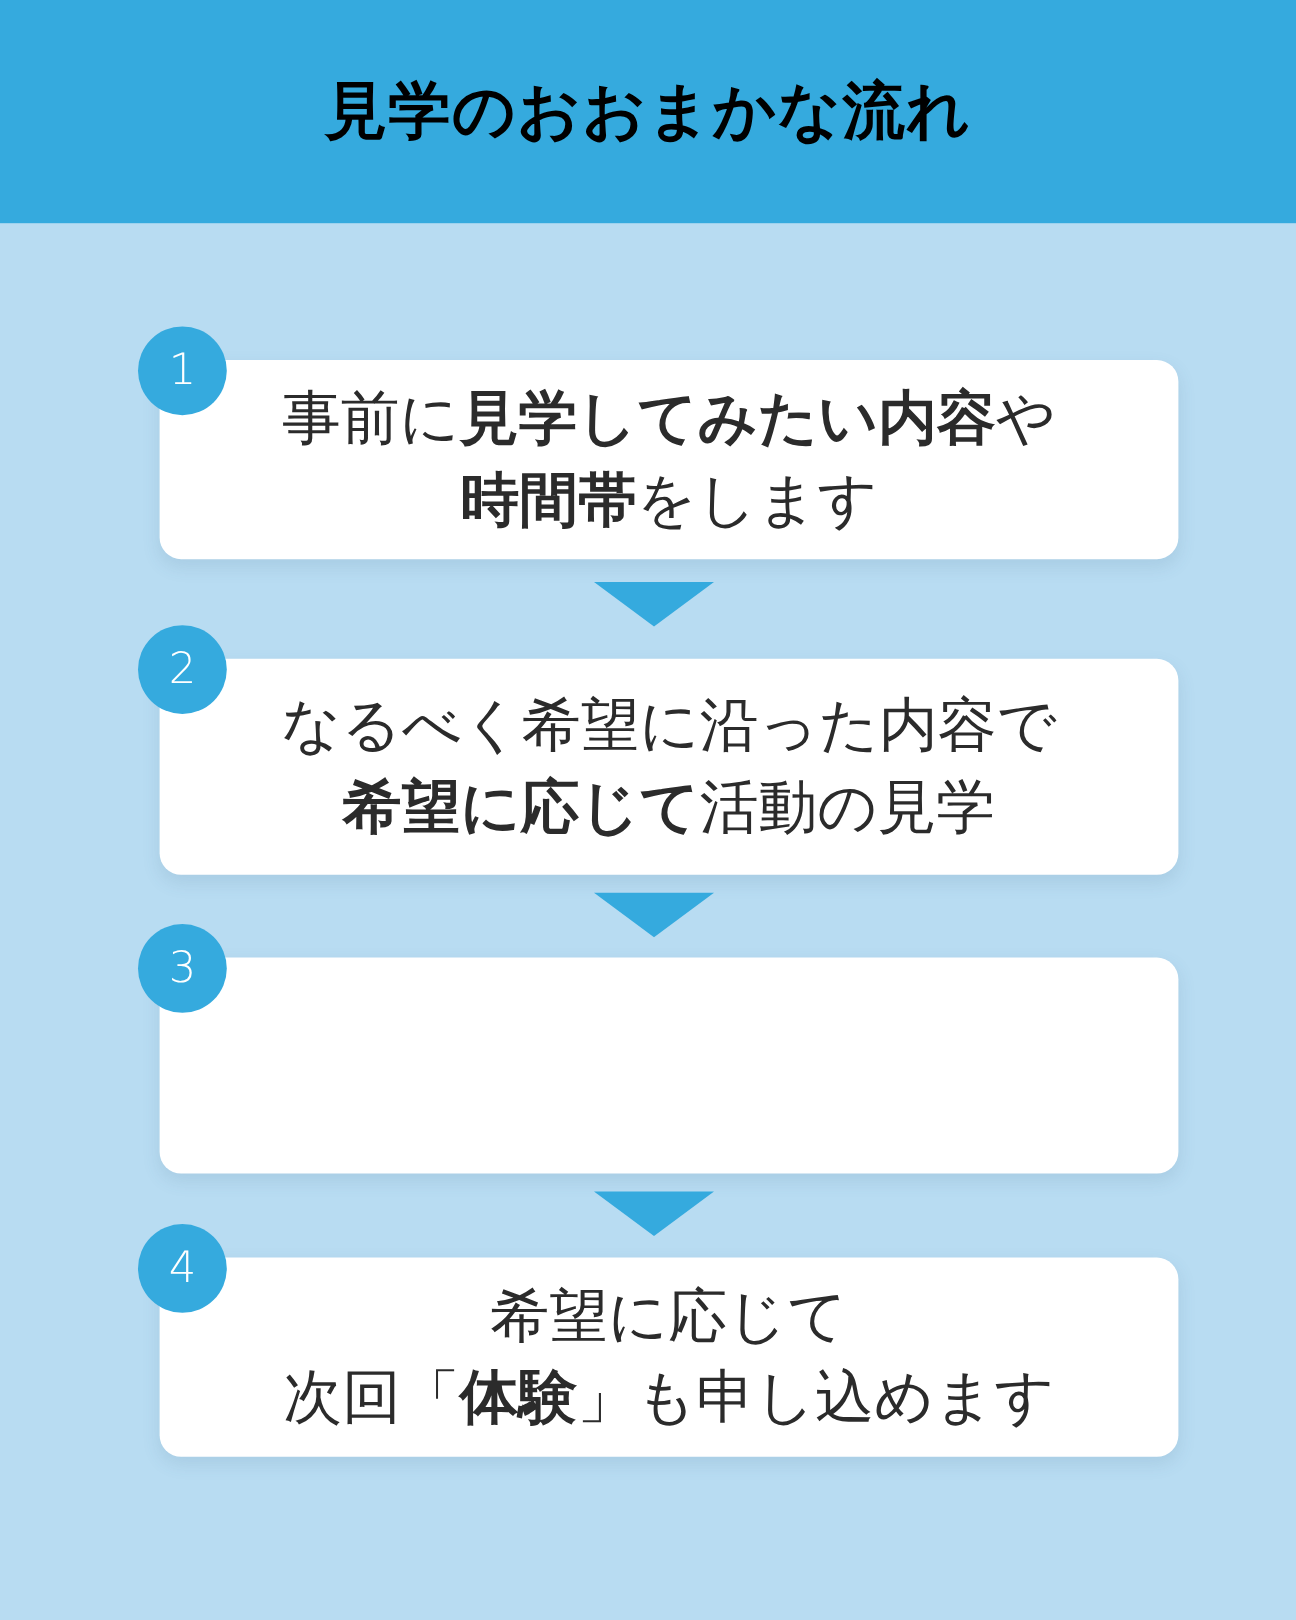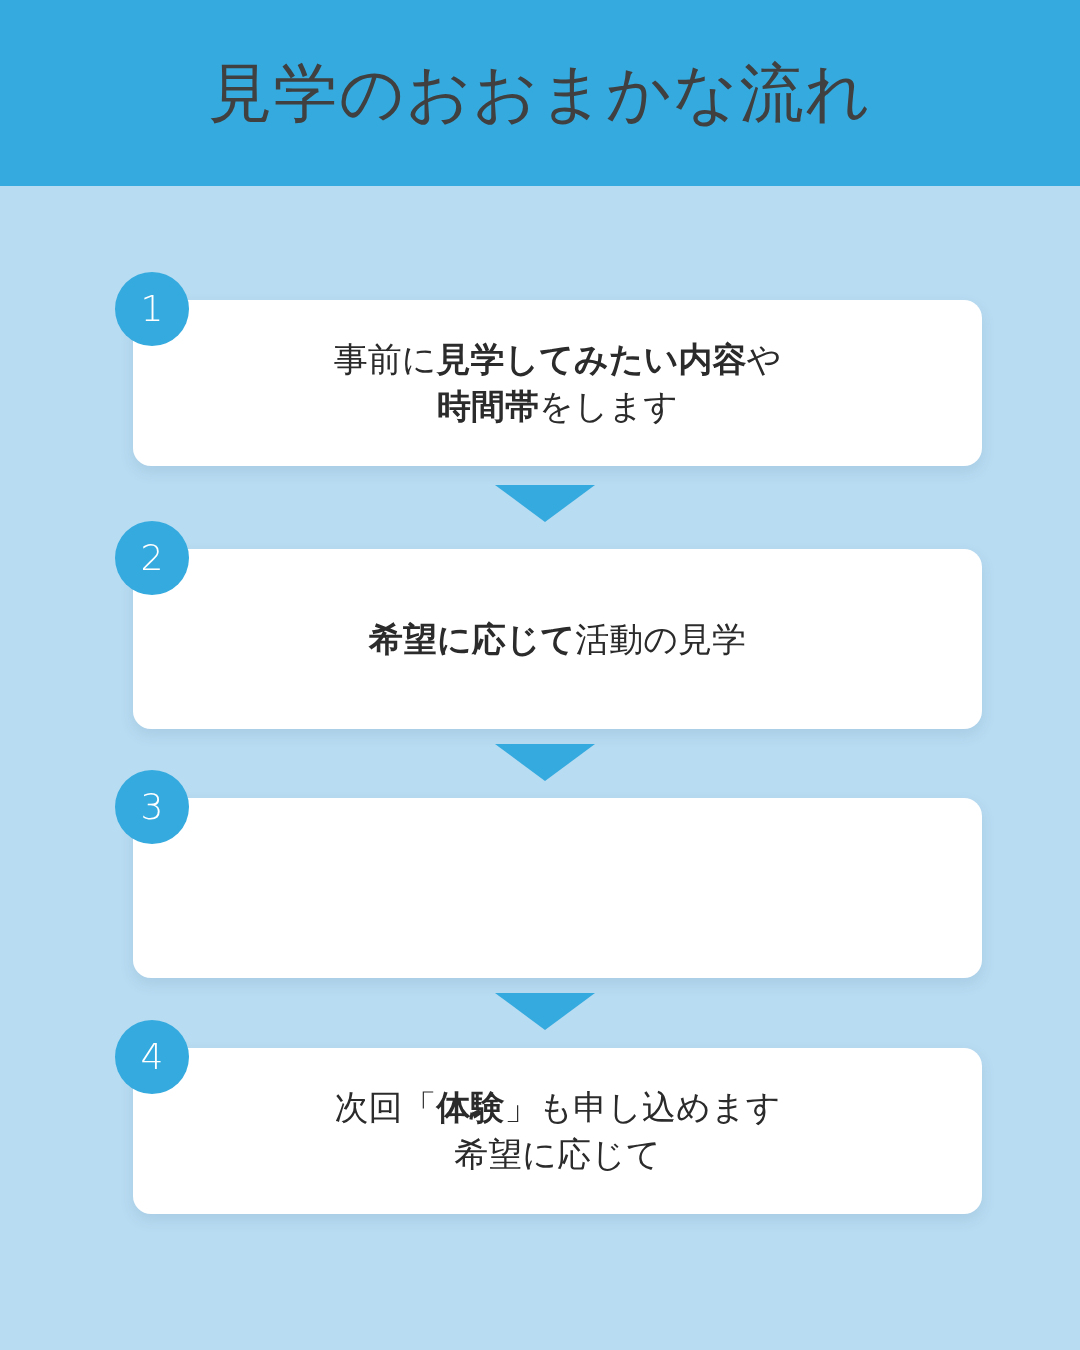--- a/index.html
+++ b/index.html
@@ -31,23 +31,23 @@
     left: 0;
     width: 1080px;
     height: 186px;
     background: #35aade;
     display: flex;
     align-items: center;
     justify-content: center;
   }
 
   .header-title {
-    color: #404040;
-    font-size: 64px;
-    font-weight: normal;
+    color: #000000;
+    font-size: 52px;
+    font-weight: bold;
     letter-spacing: 0.02em;
     line-height: 1;
     white-space: nowrap;
     text-align: center;
   }
 
   
   .flow {
     position: absolute;
     top: 186px;
@@ -85,21 +85,21 @@
     display: flex;
     align-items: center;
     justify-content: center;
     font-size: 36px;
     font-weight: 300;
     line-height: 1;
     z-index: 3;
   }
 
   .card-text {
-    font-size: 34px;
+    font-size: 49px;
     line-height: 1.38;
     color: #2b2b2b;
     text-align: center;
     width: 100%;
     padding: 0 28px;
   }
 
   .card-text.align-left {
     text-align: left;
     padding: 0 34px;
@@ -165,20 +165,21 @@
     </div>
 
     <div class="arrow" id="arrow-1">
       <div class="tri"></div>
     </div>
 
     <div class="step" id="step-2">
       <div class="card">
         <div class="badge">2</div>
         <div class="card-text">
+            <span class="line"><span class="normal">なるべく希望に沿った内容で</span></span>
             <span class="line"><span class="strong">希望に応じて</span><span class="normal">活動の見学</span></span>
           </div>
       </div>
     </div>
 
     <div class="arrow" id="arrow-2">
       <div class="tri"></div>
     </div>
 
     <div class="step" id="step-3">
@@ -188,20 +189,20 @@
     </div>
 
     <div class="arrow" id="arrow-3">
       <div class="tri"></div>
     </div>
 
     <div class="step" id="step-4">
       <div class="card">
         <div class="badge">4</div>
         <div class="card-text">
+            <span class="line"><span class="normal">希望に応じて</span></span>
             <span class="line"><span class="normal">次回「</span><span class="strong">体験</span><span class="normal">」も申し込めます</span></span>
-            <span class="line"><span class="normal">希望に応じて</span></span>
           </div>
       </div>
     </div>
 
   </div>
 </div>
 
 </body></html>

